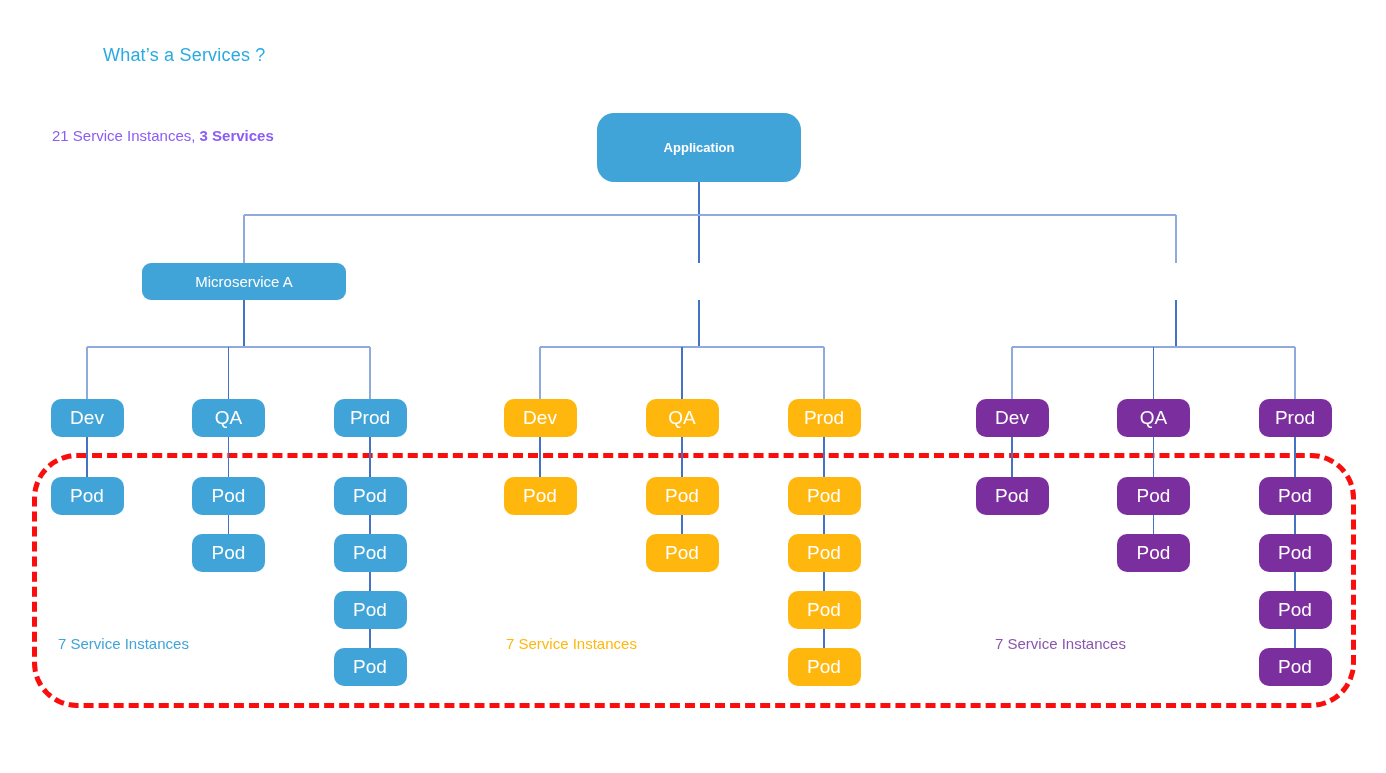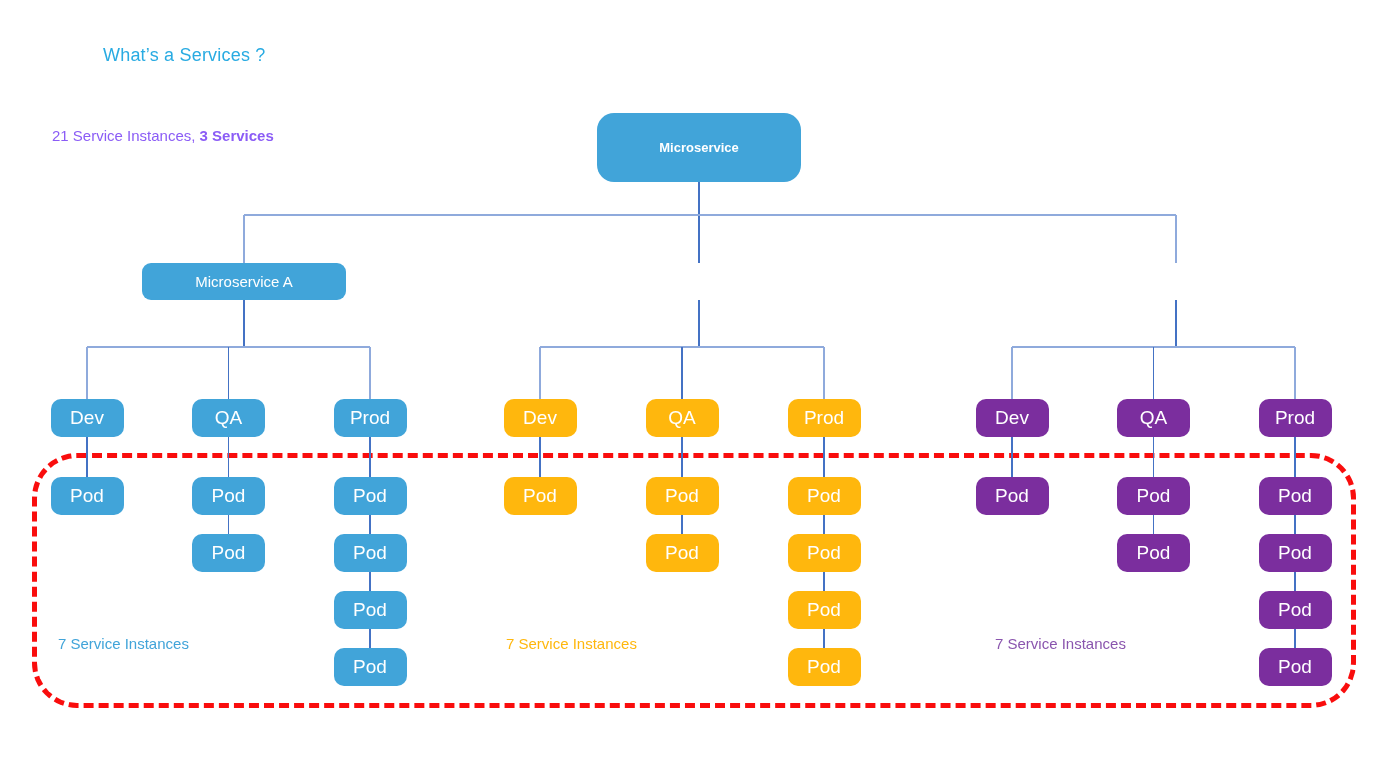--- a/index.html
+++ b/index.html
@@ -32,21 +32,21 @@
   }
   .inst-label{position:absolute;top:635px;font-size:15px;}
 </style>
 </head>
 <body>
 
 <div id="diagram">
   <div class="page-title" style="color: rgb(41, 171, 226);">What’s a Services ?</div>
   <div class="summary" style="color: #8b5cf6;"><span>21 Service Instances, </span><b>3 Services</b></div>
   <div class="pods-outline" style="border-color: rgb(249, 13, 13);"></div>
-<div class="node node-root" style="left: 597px; top: 113px; background: rgb(65, 164, 217); width: 204px; height: 69px;">Microservice</div>
+<div class="node node-root" style="left: 597px; top: 113px; background: rgb(65, 164, 217); width: 204px; height: 69px;">Application</div>
     <div class="line line-dark" style="left: 698.25px; top: 182px; width: 1.5px; height: 81px;"></div>
     <div class="line line-light" style="left: 244px; top: 214.25px; width: 932px; height: 1.5px;"></div>
     <div class="line line-light" style="left: 243.25px; top: 215px; width: 1.5px; height: 48px;"></div>
     <div class="line line-light" style="left: 1175.25px; top: 215px; width: 1.5px; height: 48px;"></div>
     <div class="node node-group" style="left: 142px; top: 263px; background: rgb(65, 164, 217); width: 204px; height: 37px;">Microservice A</div>
     <div class="line line-dark" style="left: 243.25px; top: 300px; width: 1.5px; height: 47px;"></div>
     <div class="line line-light" style="left: 87px; top: 346.25px; width: 283px; height: 1.5px;"></div>
     <div class="line line-light" style="left: 86.25px; top: 347px; width: 1.5px; height: 52px;"></div>
     <div class="line line-dark" style="left: 227.75px; top: 347px; width: 1.5px; height: 52px;"></div>
     <div class="line line-light" style="left: 369.25px; top: 347px; width: 1.5px; height: 52px;"></div>

